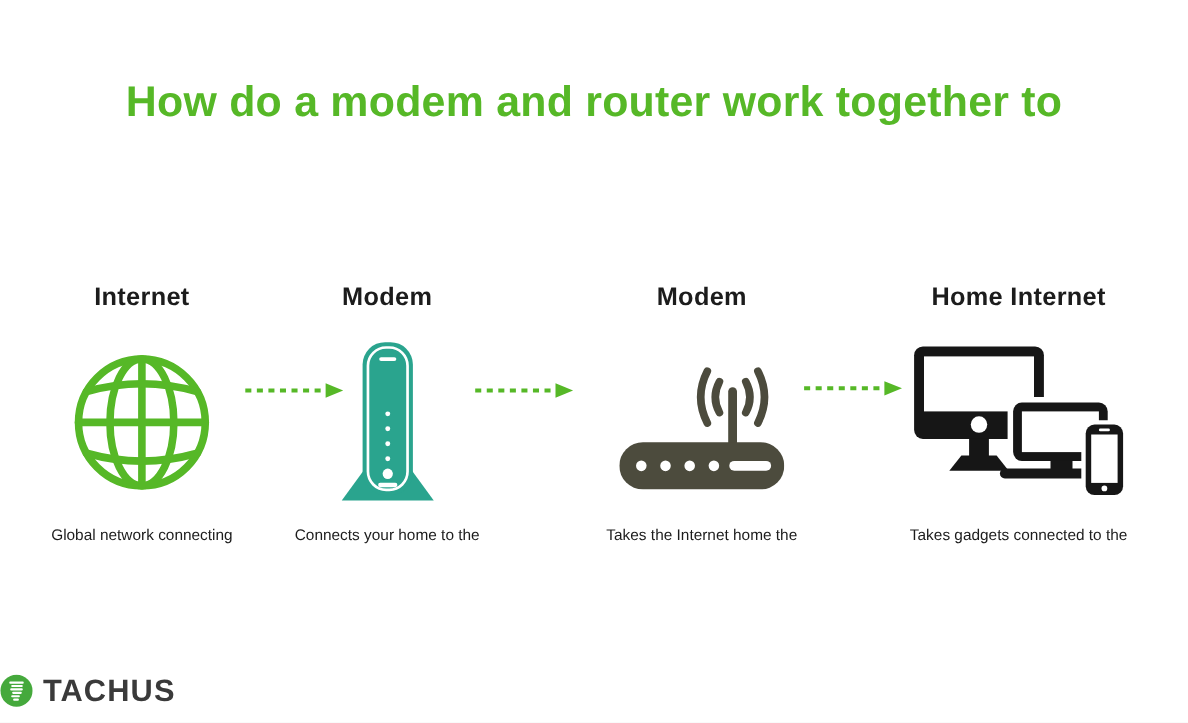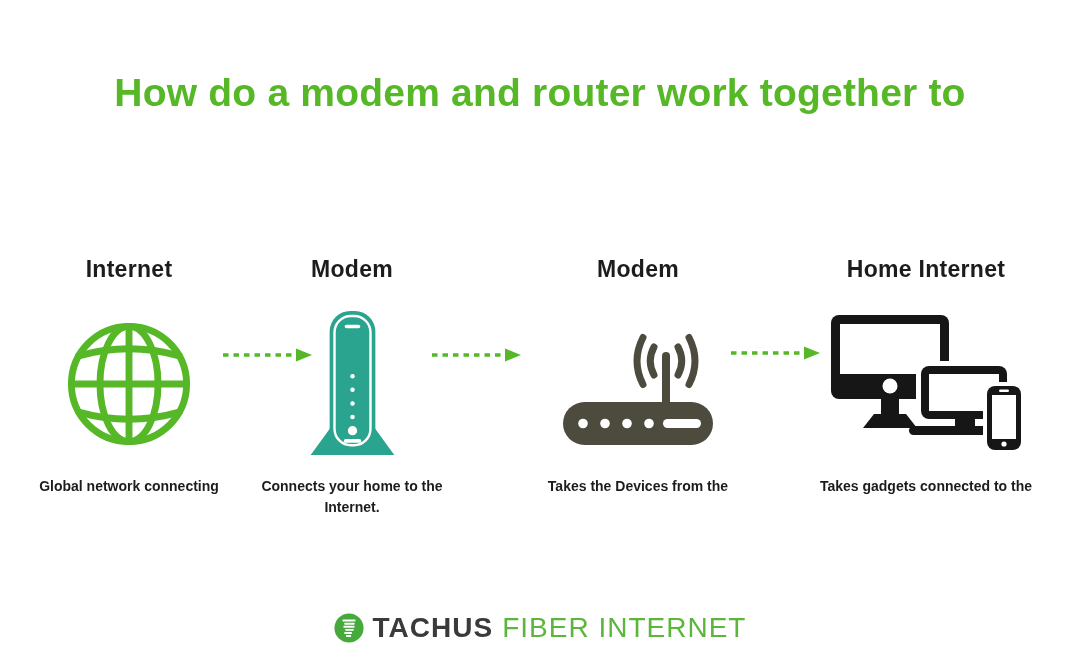--- a/index.html
+++ b/index.html
@@ -29,42 +29,42 @@
   .col{position:absolute;top:240px;text-align:center;}
   .col-internet{left:9px;width:240px;}
   .col-modem{left:232px;width:240px;}
   .col-router{left:503px;width:270px;}
   .col-devices{left:795px;width:262px;}
   .col-label{
     margin:16px;font-size:23px;font-weight:700;color:var(--text-dark);
     line-height:26px;letter-spacing:0.3px;
   }
   .icon-box{height:172px;display:flex;align-items:center;justify-content:center;margin-top:8px;}
-  .desc{margin:6px 0 0;font-size:14px;font-weight:700;color:var(--text-dark);line-height:21px;}
+  .desc{margin:6px 0 0;font-size:14px;font-weight:400;color:var(--text-dark);line-height:21px;}
   .desc span{display:block;}
   
   .arrow{position:absolute;width:92px;height:18px;}
   .arrow-1{left:221px;top:346px;}
   .arrow-2{left:430px;top:346px;}
   .arrow-3{left:729px;top:344px;}
   .arrow line{stroke:var(--accent-green);stroke-width:3.6;stroke-dasharray:5.5 5;}
   .arrow polygon{fill:var(--accent-green);}
   
   .stroke-green{stroke:var(--accent-green);fill:none;stroke-width:7;stroke-linecap:round;}
   .fill-teal{fill:var(--modem-teal);}
   .stroke-white{stroke:#fff;fill:none;}
   .fill-white{fill:#fff;}
   .fill-router{fill:var(--router-gray);}
   .stroke-router{stroke:var(--router-gray);fill:none;stroke-linecap:round;}
   .fill-black{fill:var(--device-black);}
   .fill-logo{fill:var(--logo-green);}
   
   .footer{
     position:absolute;top:612px;left:0;width:100%;
-    display:flex;justify-content:center;align-items:center;gap:9px;
+    display:flex;align-items:center;gap:9px;
   }
   .logo{width:30px;height:30px;flex:0 0 auto;}
   .brand{font-size:28px;font-weight:700;color:var(--brand-dark);letter-spacing:1px;}
   .tagline{font-size:28px;font-weight:500;color:var(--tagline-green);letter-spacing:1px;}
 </style>
 </head>
 <body>
 
 <div class="canvas">
 
@@ -102,21 +102,20 @@
         <circle class="fill-white" cx="55" cy="70" r="2.3"></circle>
         <circle class="fill-white" cx="55" cy="84" r="2.3"></circle>
         <circle class="fill-white" cx="55" cy="98" r="2.3"></circle>
         <circle class="fill-white" cx="55" cy="112" r="2.3"></circle>
         <circle class="fill-white" cx="55" cy="126" r="4.8"></circle>
         <rect class="fill-white" x="46" y="134.5" width="18" height="4" rx="2"></rect>
       </svg>
     </div>
     <p class="desc">
       <span>Connects your home to the</span>
-      <span>Internet.</span>
     </p>
   </section>
 
   <section class="col col-router">
     <h2 class="col-label">Modem</h2>
     <div class="icon-box">
       <svg width="150" height="122" viewBox="0 0 150 122" aria-hidden="true">
         <line class="stroke-router" x1="103" y1="33" x2="103" y2="84" stroke-width="8"></line>
         <path class="stroke-router" d="M 91,24 Q 83.5,38 91,52" stroke-width="7"></path>
         <path class="stroke-router" d="M 80,14.5 Q 68,38 80,61.5" stroke-width="7"></path>
@@ -124,21 +123,21 @@
         <path class="stroke-router" d="M 126,14.5 Q 138,38 126,61.5" stroke-width="7"></path>
         <rect class="fill-router" x="0" y="79" width="150" height="43" rx="21.5"></rect>
         <circle class="fill-white" cx="20" cy="100.5" r="4.8"></circle>
         <circle class="fill-white" cx="42" cy="100.5" r="4.8"></circle>
         <circle class="fill-white" cx="64" cy="100.5" r="4.8"></circle>
         <circle class="fill-white" cx="86" cy="100.5" r="4.8"></circle>
         <rect class="fill-white" x="100" y="96" width="38" height="9" rx="4.5"></rect>
       </svg>
     </div>
     <p class="desc">
-      <span>Takes the Devices from the</span>
+      <span>Takes the Internet home the</span>
     </p>
   </section>
 
   <section class="col col-devices">
     <h2 class="col-label">Home Internet</h2>
     <div class="icon-box">
       <svg width="195" height="140" viewBox="0 0 195 140" aria-hidden="true">
 
         <rect class="fill-black" x="2" y="1" width="118" height="84" rx="8"></rect>
         <rect class="fill-white" x="11" y="10" width="100" height="50"></rect>
@@ -187,16 +186,15 @@
     <svg class="logo" viewBox="0 0 34 34" aria-hidden="true">
       <circle class="fill-logo" cx="17" cy="17" r="16.5"></circle>
       <rect class="fill-white" x="9.5" y="7.5" width="15" height="2.2" rx="1.1"></rect>
       <rect class="fill-white" x="11.5" y="11" width="12" height="2.2" rx="1.1"></rect>
       <rect class="fill-white" x="10.5" y="14.5" width="13" height="2.2" rx="1.1"></rect>
       <rect class="fill-white" x="12.5" y="18" width="10" height="2.2" rx="1.1"></rect>
       <rect class="fill-white" x="11.5" y="21.5" width="9" height="2.2" rx="1.1"></rect>
       <rect class="fill-white" x="13.5" y="25" width="6" height="2.2" rx="1.1"></rect>
     </svg>
     <span class="brand">TACHUS</span>
-    <span class="tagline">FIBER INTERNET</span>
   </footer>
 
 </div>
 
 </body></html>

